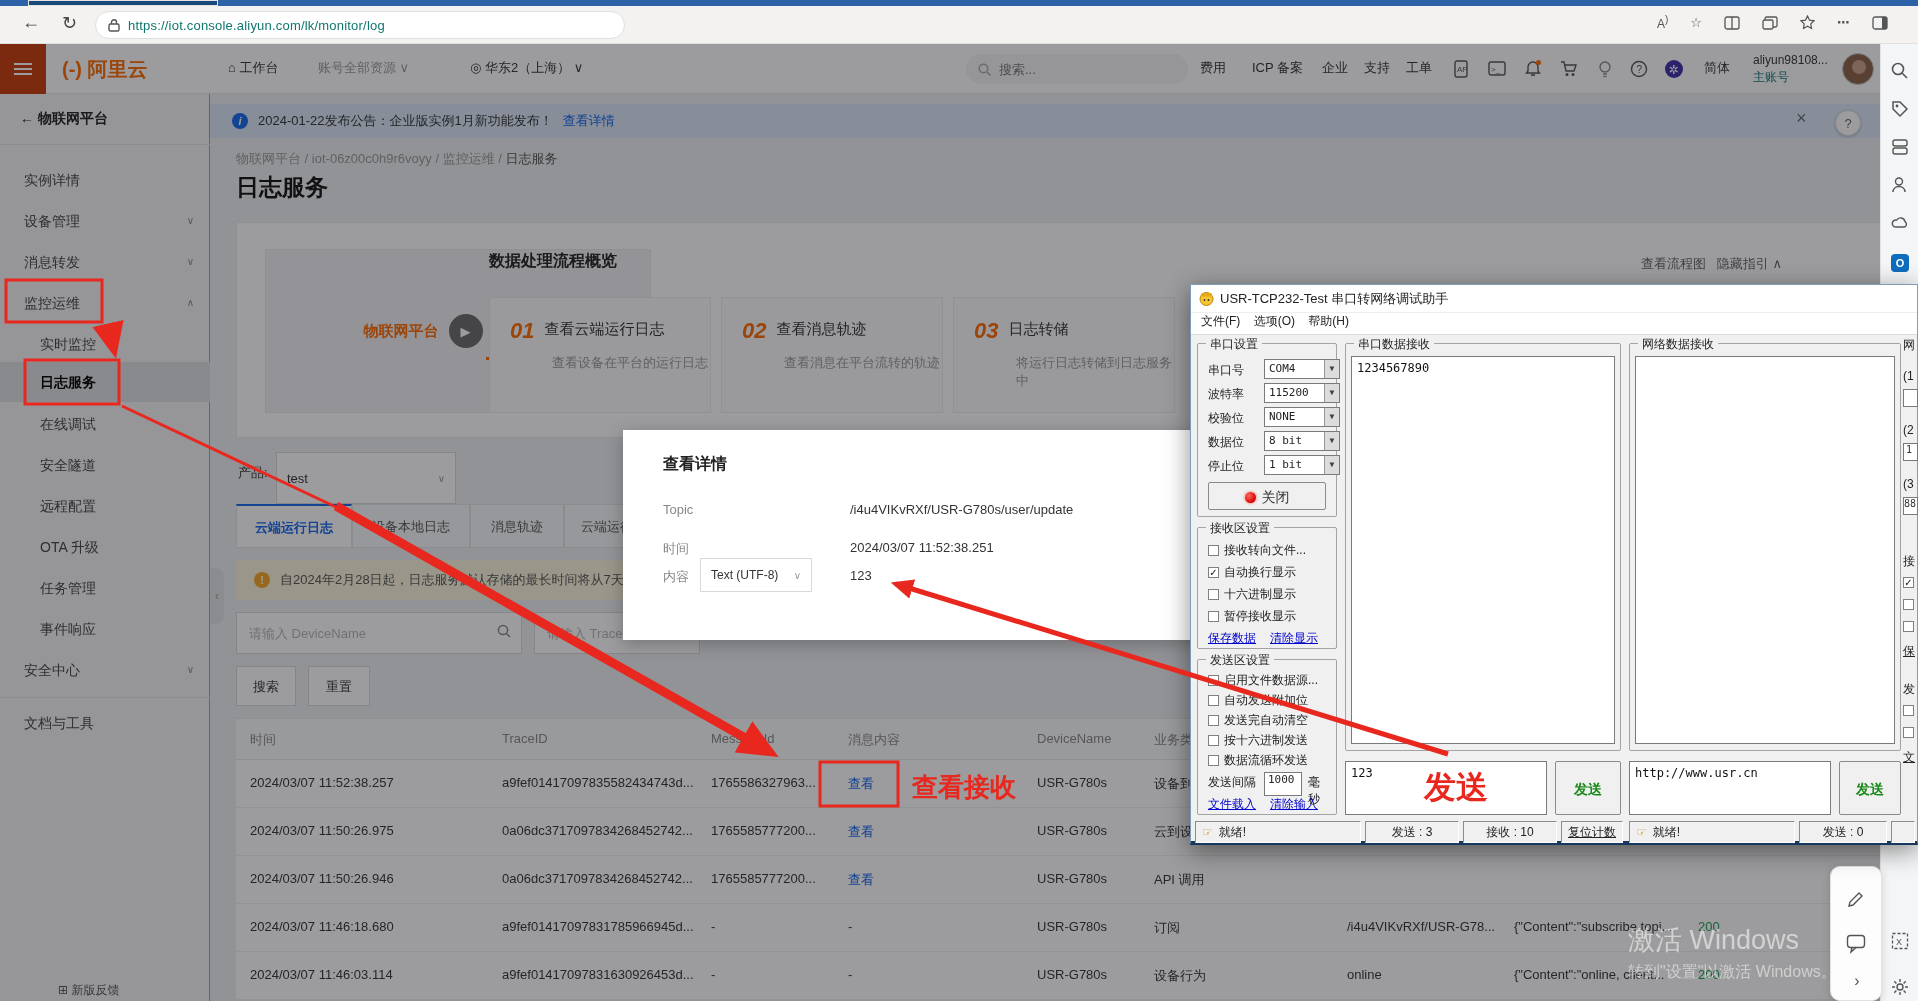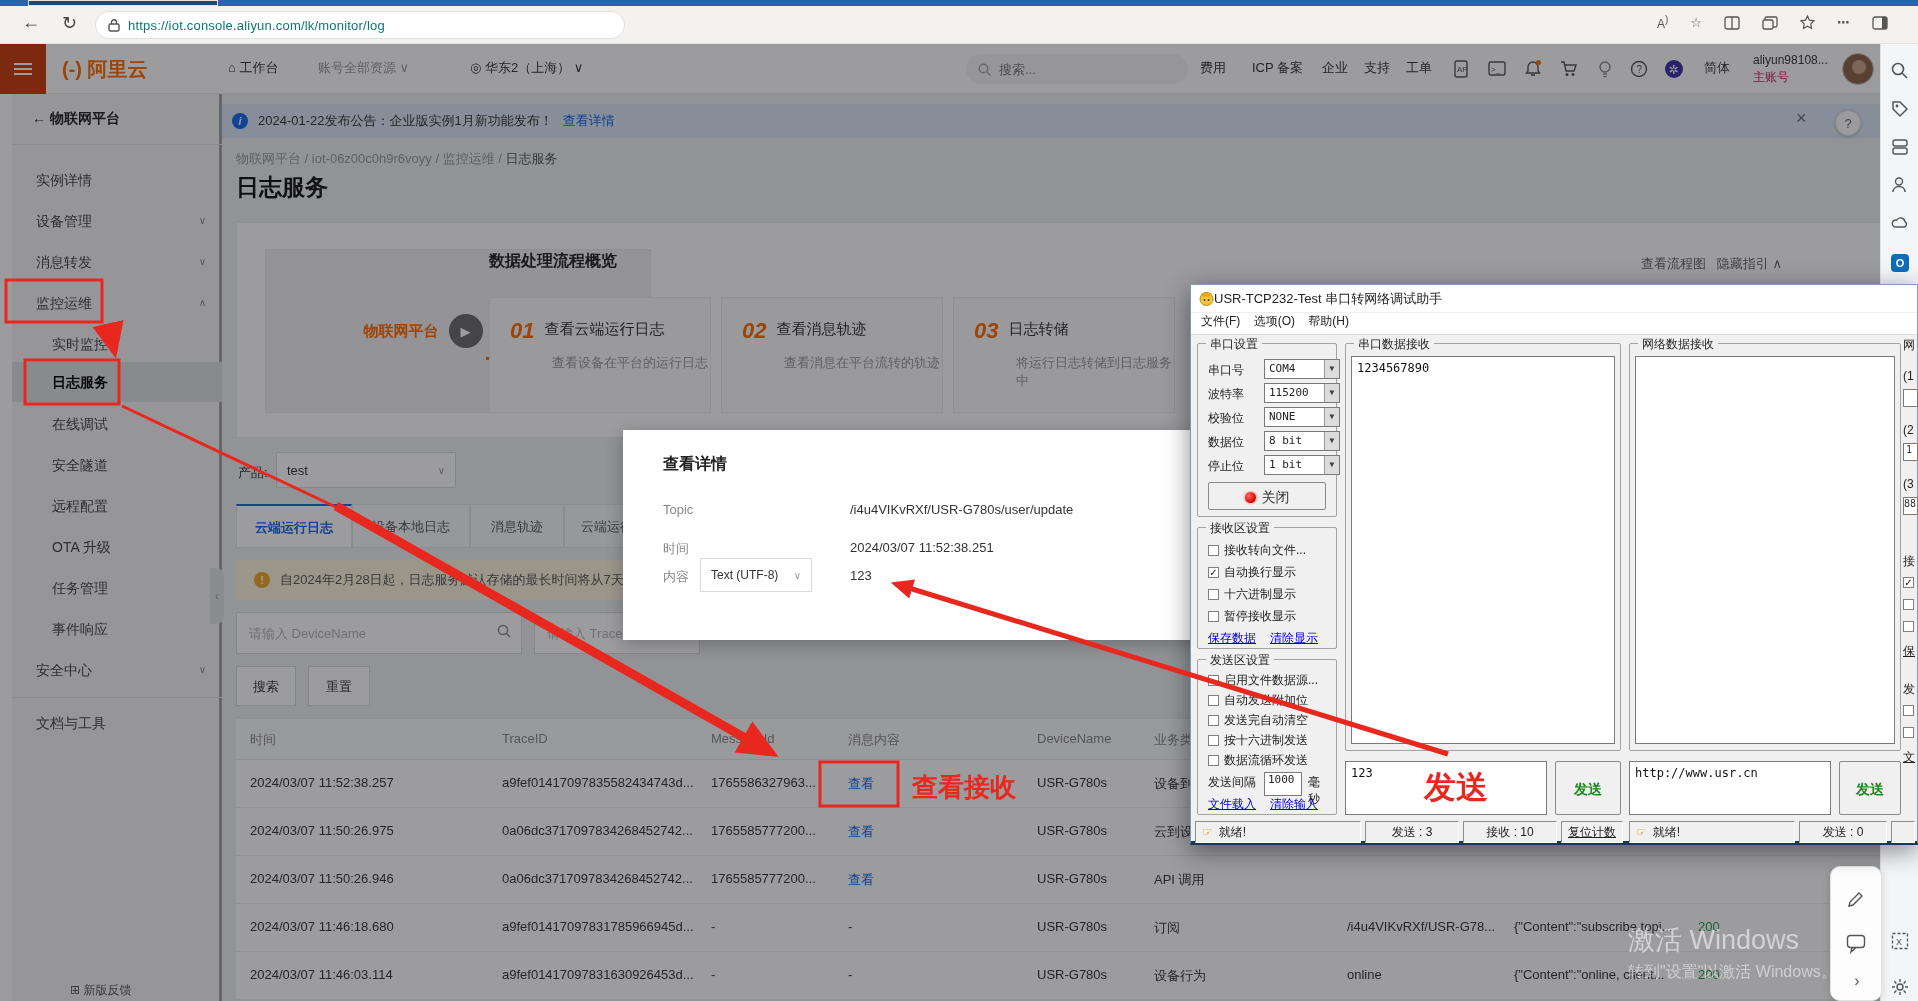--- a/index.html
+++ b/index.html
@@ -32,21 +32,21 @@
 
   
   .pagebg { left:210px; top:94px; width:1670px; height:907px; background:#eef0f3; }
   .noticebar { left:210px; top:104px; width:1708px; height:34px; background:#dbe7f7; display:flex; align-items:center; padding-left:22px; gap:10px; }
   .iico { width:16px; height:16px; border-radius:50%; background:#1366ec; color:#fff; font-size:11px; font-weight:bold; display:inline-flex; align-items:center; justify-content:center; font-style:italic; }
   .link { color:#1366ec; cursor:pointer; }
   .noticeclose { position:absolute; left:1796px; top:108px; font-size:18px; color:#667; }
   .helpbubble { left:1835px; top:110px; width:26px; height:26px; border-radius:50%; background:#fff; border:1px solid #ddd; color:#666; display:flex; align-items:center; justify-content:center; box-shadow:0 1px 3px rgba(0,0,0,.2); }
 
   
-  .sidebar { left:12px; top:94px; width:210px; height:907px; background:#f4f5f7; border-right:3px solid #a3a3a3; }
+  .sidebar { left:0; top:94px; width:210px; height:907px; background:#f4f5f7; border-right:1px solid #a3a3a3; }
   .sb-back { position:absolute; left:20px; top:16px; font-size:14px; font-weight:bold; color:#222; }
   .sb-div { position:absolute; left:0; width:210px; height:1px; background:#e3e4e6; }
   .sb-item { position:absolute; width:210px; height:40px; line-height:40px; font-size:14px; color:#444; }
   .sb-item .lbl { margin-left:24px; }
   .sb-item.sub .lbl { margin-left:40px; }
   .sb-item .chev { position:absolute; right:16px; font-size:10px; color:#888; }
   .sb-item.sel { background:#dfe1e4; font-weight:bold; color:#000; }
   .sb-feedback { position:absolute; left:58px; top:888px; font-size:12px; color:#555; }
   .collapse-handle { left:210px; top:568px; width:14px; height:56px; background:#e2e4e7; border-radius:0 8px 8px 0; color:#999; display:flex; align-items:center; justify-content:center; font-size:12px; }
 
@@ -104,21 +104,21 @@
 
   
   .edgestrip { left:1880px; top:44px; width:38px; height:957px; background:#f4f5f6; border-left:1px solid #e3e3e3; z-index:45; }
   .es-ico { position:absolute; left:10px; width:18px; height:18px; color:#555; }
   .outlook { background:#0f6cbd; border-radius:4px; color:#fff; font-size:11px; font-weight:bold; text-align:center; line-height:18px; }
   .floatpanel { left:1830px; top:866px; width:52px; height:135px; background:#fdfdfd; border:1px solid #e2e2e2; border-radius:10px; box-shadow:0 2px 8px rgba(0,0,0,.15); z-index:46; }
   .fp-ico { position:absolute; left:15px; width:22px; height:22px; color:#555; text-align:center; }
 
   
   .usrwin { left:1190px; top:284px; width:728px; height:561px; background:#f0f0f0; border:1px solid #7f9db9; border-bottom:4px solid #18375e; box-shadow:0 6px 24px rgba(0,0,0,.45); z-index:60; font-size:12px; }
-  .u-title { position:absolute; left:0; top:0; width:100%; height:28px; background:#fff; display:flex; align-items:center; padding-left:8px; font-size:13px; color:#222; border-bottom:1px solid #eee; }
+  .u-title { position:absolute; left:0; top:0; width:100%; height:28px; background:#fff; display:flex; align-items:center; padding-left:8px; gap:6px; font-size:13px; color:#222; border-bottom:1px solid #eee; }
   .u-menus { position:absolute; left:0; top:28px; width:100%; height:22px; background:#fff; border-bottom:1px solid #ddd; }
   .u-menus span { margin-left:10px; font-size:12px; color:#222; }
   .grp { position:absolute; border:1px solid #a3a3a3; border-radius:2px; }
   .grp .gl { position:absolute; left:8px; top:-8px; background:#f0f0f0; padding:0 4px; font-size:12px; color:#222; }
   .u-row { position:absolute; left:10px; font-size:12px; color:#222; }
   .combo { position:absolute; left:56px; top:-3px; width:76px; height:20px; background:#fff; border:1px solid #7a7a7a; font-size:11px; padding:2px 0 0 4px; font-family:"DejaVu Sans Mono",monospace; }
   .combo .dd { position:absolute; right:0; top:0; width:15px; height:18px; background:#dcdcdc; border-left:1px solid #999; color:#444; font-size:8px; text-align:center; line-height:18px; }
   .ubtn { position:absolute; background:#f0f0f0; border:1px solid #8a8a8a; border-radius:2px; text-align:center; }
   .led { display:inline-block; width:11px; height:11px; border-radius:50%; background:radial-gradient(circle at 35% 35%, #ff6a5e, #d40000 70%); margin-right:6px; vertical-align:-1px; box-shadow:0 0 3px #ff5a4d; }
   .cbrow { position:absolute; left:10px; display:flex; align-items:center; gap:5px; font-size:12px; color:#222; white-space:nowrap; }
@@ -226,21 +226,21 @@
         <circle cx="9" cy="9" r="7.5" fill="none" stroke="#555" stroke-width="1.4"></circle>
         <text x="6.5" y="13" font-size="10" fill="#555">?</text>
       </svg>
     <svg class="navico" style="left:1664px;width:20px;height:20px;top:15px;">
         <circle cx="10" cy="10" r="9" fill="#3b2ea8"></circle>
         <text x="4.5" y="14.5" font-size="12" fill="#fff" font-weight="bold">✲</text>
       </svg>
     <span class="navitem" style="left:1704px;">简体</span>
     <div class="userblock">
         <div>aliyun98108...</div>
-        <div style="color:#be185d;">主账号</div>
+        <div style="color:#0f766e;">主账号</div>
       </div>
     <div class="avatar"></div>
   </div>
 
   <div class="abs pagebg"></div>
 
   <div class="abs noticebar">
     <span class="iico">i</span>
     <span>2024-01-22发布公告：企业版实例1月新功能发布！</span>
     <span class="link">查看详情</span>
@@ -295,21 +295,21 @@
       <span class="stepnum">02</span><span class="steptitle">查看消息轨迹</span>
       <div class="stepdesc">查看消息在平台流转的轨迹</div>
     </div>
     <div class="stepcard" style="left:716px;">
       <span class="stepnum">03</span><span class="steptitle">日志转储</span>
       <div class="stepdesc">将运行日志转储到日志服务中</div>
     </div>
   </div>
 
   <span class="abs prodlabel">产品:</span>
-  <div class="abs select" style="left:276px;top:452px;width:180px;height:36px;">
+  <div class="abs select" style="left:276px;top:452px;width:180px;height:52px;">
     <span>test</span>
       <span class="selchev">∨</span>
   </div>
   <div class="abs tab active" style="left:236px;width:116px;">云端运行日志</div>
   <div class="abs tab" style="left:352px;width:118px;">设备本地日志</div>
   <div class="abs tab" style="left:470px;width:94px;">消息轨迹</div>
   <div class="abs tab" style="left:564px;width:86px;">云端运行</div>
   <div class="abs warnbar">
     <span class="warnico">!</span>
     <span>自2024年2月28日起，日志服务默认存储的最长时间将从7天改为3</span>

